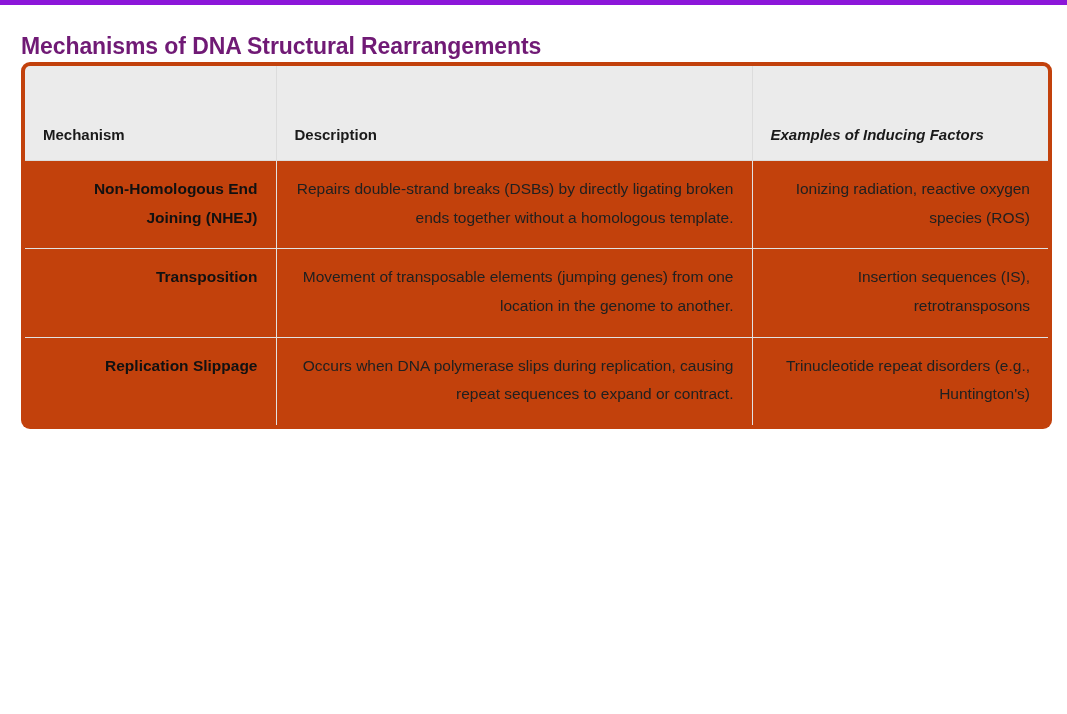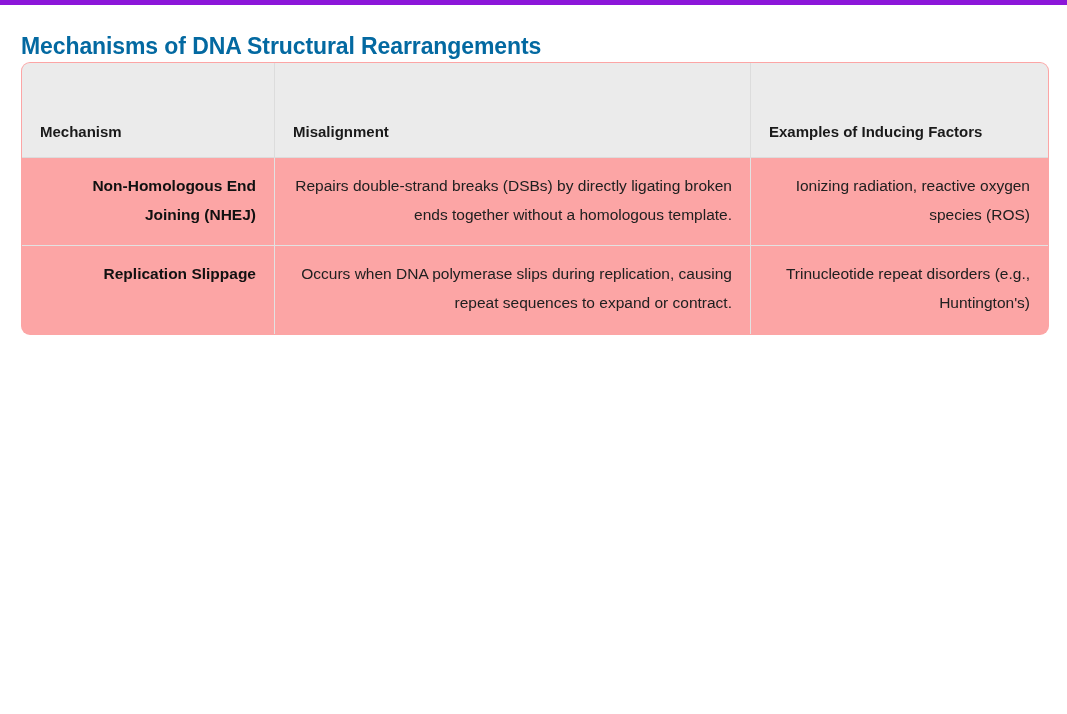--- a/index.html
+++ b/index.html
@@ -22,53 +22,54 @@
     height: 5px;
     background: #8c16d9;
   }
   #page-title {
     position: absolute;
     top: 18px;
     left: 21px;
     font-size: 23px;
     font-weight: bold;
     letter-spacing: -0.1px;
-    color: #0369a1;
+    color: #701a75;
     white-space: nowrap;
   }
   #table-wrap {
     position: absolute;
     top: 62px;
     left: 21px;
     width: 1027px;
   }
   table.data-table {
     width: 1027px;
     border-collapse: collapse;
-    border: 1px solid #14b8a6;
+    border: 4px solid #14b8a6;
     border-radius: 9px;
     overflow: hidden;
     table-layout: fixed;
-    background: #fca5a5;
+    background: #c2410c;
   }
   table.data-table thead th {
     background: #ebebeb;
     font-size: 15px;
     font-weight: bold;
     color: #1a1a1a;
     text-align: left;
     vertical-align: bottom;
     padding: 18px 18px 14px 18px;
     height: 62px;
     line-height: 1.55;
     border-right: 1px solid #dcdcdc;
     border-bottom: 1px solid #dcdcdc;
   }
   table.data-table thead th:last-child {
     border-right: none;
+    font-style: italic;
   }
   table.data-table tbody td {
     font-size: 15.5px;
     color: #202020;
     text-align: right;
     vertical-align: top;
     padding: 14px 18px 16px 18px;
     line-height: 1.85;
     border-right: 1px solid #e2e2e2;
     border-bottom: 1px solid #e2e2e2;
@@ -98,29 +99,34 @@
 <div id="table-wrap">
   <table class="data-table">
     <colgroup>
       <col class="col-mech">
       <col class="col-desc">
       <col class="col-fact">
     </colgroup>
     <thead>
       <tr>
         <th>Mechanism</th>
-        <th>Misalignment</th>
+        <th>Description</th>
         <th>Examples of Inducing Factors</th>
       </tr>
     </thead>
     <tbody>
       <tr>
         <td class="mech-cell">Non-Homologous End Joining (NHEJ)</td>
         <td>Repairs double-strand breaks (DSBs) by directly ligating broken ends together without a homologous template.</td>
         <td>Ionizing radiation, reactive oxygen species (ROS)</td>
+      </tr>
+      <tr>
+        <td class="mech-cell">Transposition</td>
+        <td>Movement of transposable elements (jumping genes) from one location in the genome to another.</td>
+        <td>Insertion sequences (IS), retrotransposons</td>
       </tr>
       <tr>
         <td class="mech-cell">Replication Slippage</td>
         <td>Occurs when DNA polymerase slips during replication, causing repeat sequences to expand or contract.</td>
         <td>Trinucleotide repeat disorders (e.g., Huntington's)</td>
       </tr>
     </tbody>
   </table>
 </div>
 

